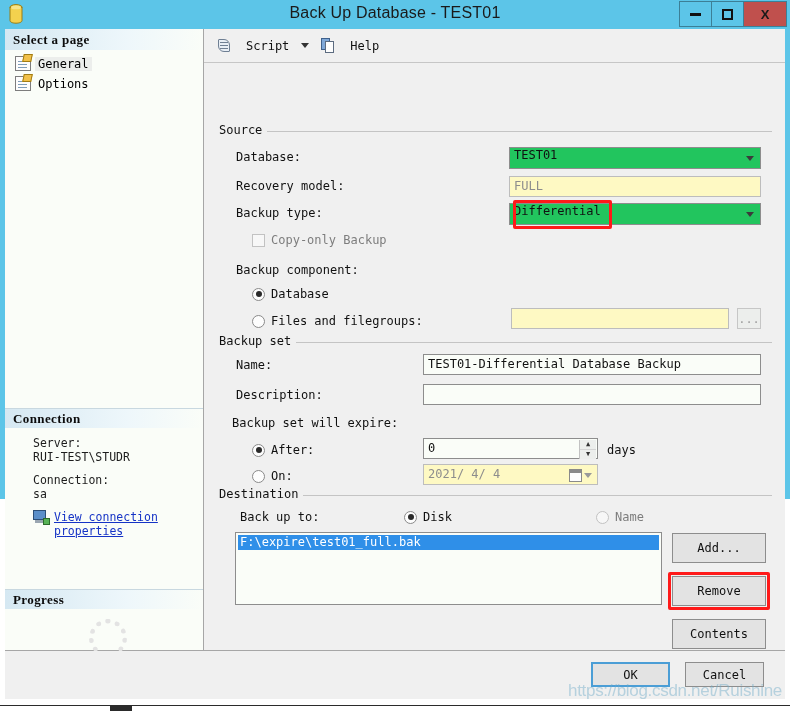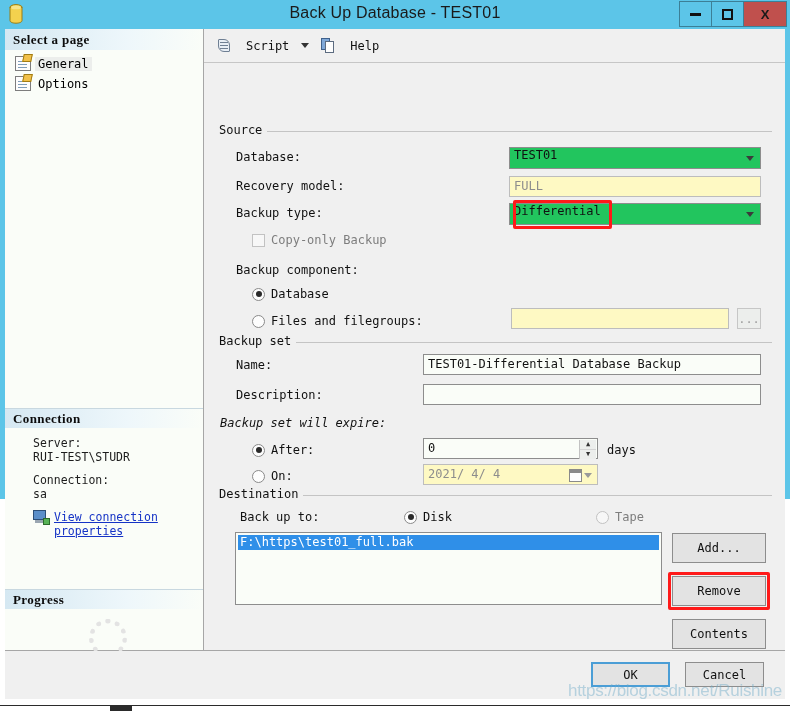--- a/index.html
+++ b/index.html
@@ -720,21 +720,21 @@
           <div class="row" style="left:32px; top:295px;">
             <span class="flabel">Name:</span>
           </div>
           <div class="tbox" style="position:absolute; left:219px; top:291px; width:338px; line-height:19px;">TEST01-Differential Database Backup</div>
 
           <div class="row" style="left:32px; top:325px;">
             <span class="flabel">Description:</span>
           </div>
           <div class="tbox" style="position:absolute; left:219px; top:321px; width:338px; line-height:19px;"></div>
 
-          <div class="row" style="left:16px; top:353px;font-style:italic;">
+          <div class="row" style="left:28px; top:353px;">
             <span class="flabel">Backup set will expire:</span>
           </div>
 
           <div class="row" style="left:48px; top:380px;">
             <span class="radio checked">
                 <span class="outer"></span>
                 <span class="dot"></span>
               </span>
             <span class="flabel">After:</span>
           </div>
@@ -775,25 +775,25 @@
             <span class="radio checked">
                 <span class="outer"></span>
                 <span class="dot"></span>
               </span>
             <span class="flabel">Disk</span>
           </div>
           <div class="row" style="left:392px; top:447px;">
             <span class="radio disabled">
                 <span class="outer"></span>
               </span>
-            <span class="flabel dim">Tape</span>
+            <span class="flabel dim">Name</span>
           </div>
 
           <div class="listbox" style="position:absolute; left:31px; top:469px; width:427px; height:73px;">
-            <div class="listitem sel">F:\https\test01_full.bak</div>
+            <div class="listitem sel">F:\expire\test01_full.bak</div>
           </div>
 
           <div class="btn" style="position:absolute; left:468px; top:470px; width:94px;">Add...</div>
           <div class="btn" style="position:absolute; left:468px; top:513px; width:94px;text-align:right;">Remove</div>
           <div class="hl" style="left:464px; top:509px; width:102px; height:38px;"></div>
           <div class="btn" style="position:absolute; left:468px; top:556px; width:94px;">Contents</div>
 
         </div>
       </div>
 

